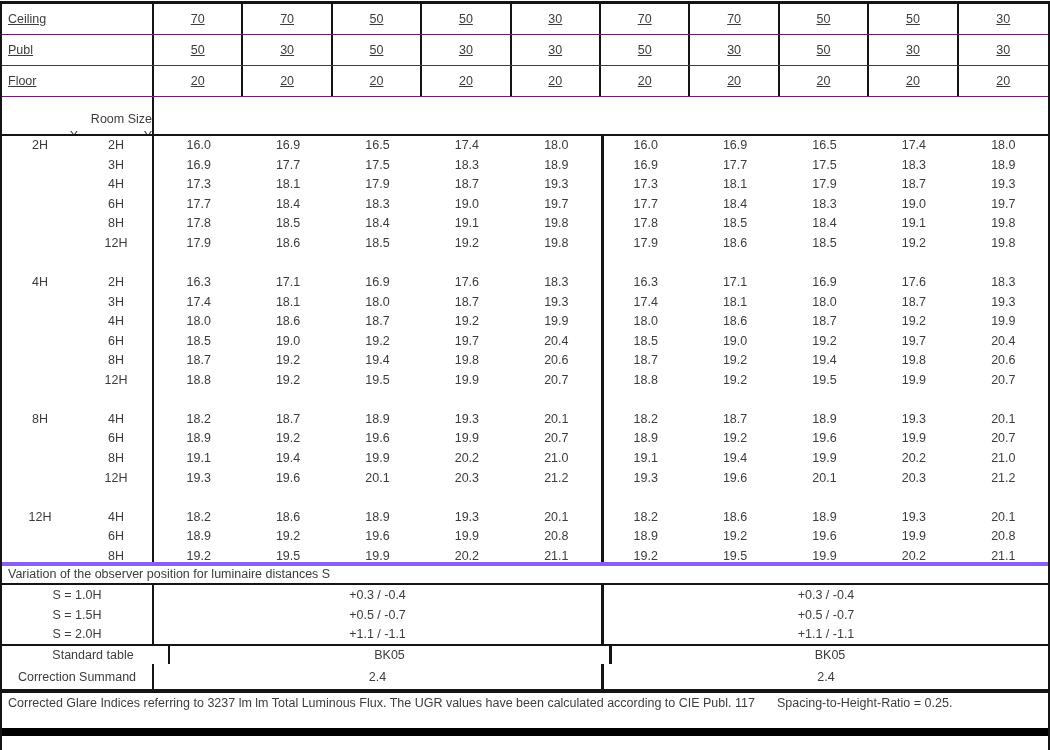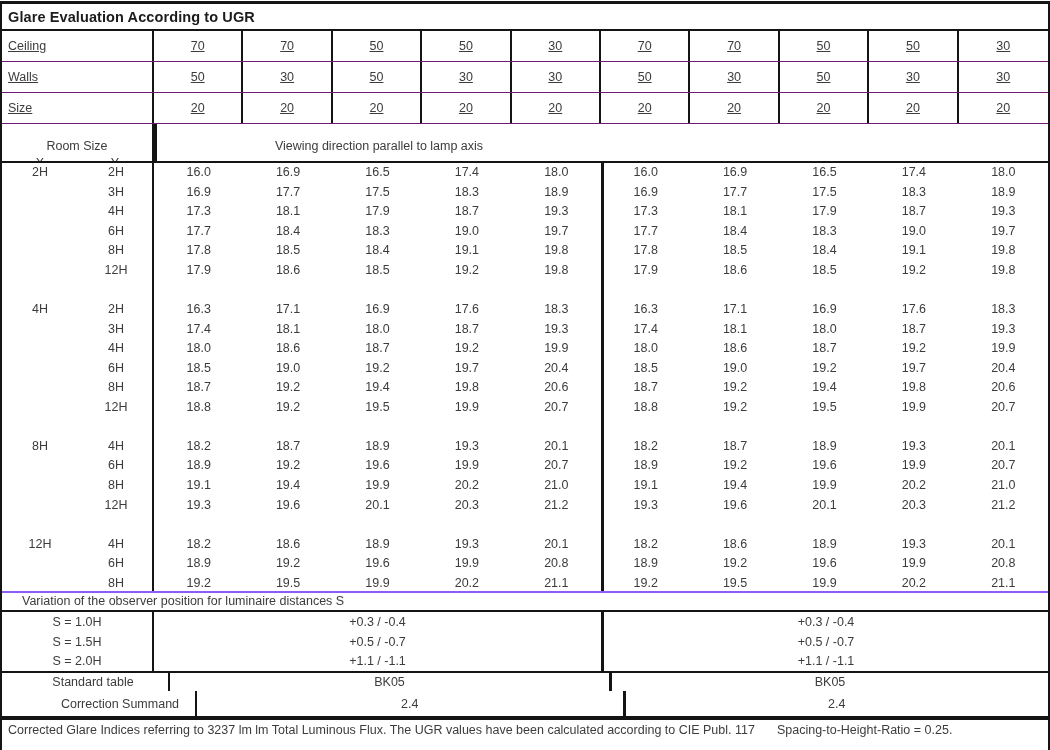--- a/index.html
+++ b/index.html
@@ -14,88 +14,85 @@
   .title-row .t{ font-size:14.5px; font-weight:bold; color:#1c1c1c; letter-spacing:0.1px; }
 
   
   .srow{ display:grid; grid-template-columns:152px repeat(10,1fr); height:31px; border-bottom:1px solid #701a75;text-decoration:underline; }
   .srow .cell{ font-size:12.5px; display:flex; align-items:center; justify-content:center; border-right:2px solid #141414; overflow:hidden; }
   .srow .cell:last-child{ border-right:none; }
   .srow .lab{ justify-content:flex-start; padding-left:6px; }
 
   
   .hdr{ display:grid; grid-template-columns:152px 1fr 1fr; height:38.5px; border-bottom:2px solid #141414; }
-  .hdr .hcell{ font-size:12.5px; text-align:center; padding-top:15px; overflow:hidden; }
+  .hdr .hcell{ font-size:12.5px; text-align:right; padding-top:15px; overflow:hidden; }
   .hdr .hlabel{ border-right:2px solid #141414; }
   .hdr .hright{ border-left:3px solid #141414; }
   .hdr .xy{ display:grid; grid-template-columns:76px 74px; margin-top:3px; }
 
   
-  .data-area{ position:relative; height:430px; border-bottom:2px solid #8b5cf6; overflow:hidden; }
+  .data-area{ position:relative; height:430px; border-bottom:4px solid #8b5cf6; overflow:hidden; }
   .vline{ position:absolute; top:0; bottom:0; background:#141414; }
   .vline.l1{ left:150px; width:2px; }
   .vline.l2{ left:599px; width:3px; }
   .drow{ display:grid; grid-template-columns:76px 76px repeat(10,1fr); height:19.55px; }
   .drow .dc{ font-size:12.5px; display:flex; align-items:center; justify-content:center; overflow:hidden; }
   .gap{ height:19.55px; }
 
   
-  .var-hdr{ height:19.5px; border-bottom:2px solid #141414; display:flex; align-items:center; padding-left:20px; font-size:12.5px; }
+  .var-hdr{ height:19.5px; border-bottom:2px solid #141414; display:flex; align-items:center; padding-left:6px; font-size:12.5px; }
 
   
   .vrow{ display:grid; grid-template-columns:152px 1fr 1fr; height:19.7px; }
   .vrow .vc{ font-size:12.5px; display:flex; align-items:center; justify-content:center; overflow:hidden; }
   .vrow .vlabel{ border-right:2px solid #141414; }
   .vrow .vright{ border-left:3px solid #141414; }
   .vrow.btop{ border-top:2px solid #141414; height:20px;padding-left:16px; }
-  .vrow.tall{ height:25.3px;padding-left:43px; }
+  .vrow.tall{ height:25.3px; }
 
   
   .footer-box{ border-top:4px solid #141414; border-bottom:8px solid #000; height:47px; padding:3px 6px 0 6px; }
   .footer-box .ftext{ font-size:12.5px; white-space:nowrap; overflow:hidden; }
   .footer-box .gap2{ display:inline-block; width:22px; }
 </style>
 </head>
 <body>
 
 <div class="sheet">
 
-  <div class="title-row">
-    <span class="t">Glare Evaluation According to UGR</span>
-  </div>
 
   <div>
       <div class="srow">
         <div class="cell lab">Ceiling</div>
         <div class="cell">70</div>
         <div class="cell">70</div>
         <div class="cell">50</div>
         <div class="cell">50</div>
         <div class="cell">30</div>
         <div class="cell">70</div>
         <div class="cell">70</div>
         <div class="cell">50</div>
         <div class="cell">50</div>
         <div class="cell">30</div>
       </div>
       <div class="srow">
-        <div class="cell lab">Walls</div>
+        <div class="cell lab">Publ</div>
         <div class="cell">50</div>
         <div class="cell">30</div>
         <div class="cell">50</div>
         <div class="cell">30</div>
         <div class="cell">30</div>
         <div class="cell">50</div>
         <div class="cell">30</div>
         <div class="cell">50</div>
         <div class="cell">30</div>
         <div class="cell">30</div>
       </div>
       <div class="srow">
-        <div class="cell lab">Size</div>
+        <div class="cell lab">Floor</div>
         <div class="cell">20</div>
         <div class="cell">20</div>
         <div class="cell">20</div>
         <div class="cell">20</div>
         <div class="cell">20</div>
         <div class="cell">20</div>
         <div class="cell">20</div>
         <div class="cell">20</div>
         <div class="cell">20</div>
         <div class="cell">20</div>
@@ -103,21 +100,20 @@
     </div>
 
   <div class="hdr">
     <div class="hcell hlabel">
       <div>Room Size</div>
       <div class="xy">
         <span>X</span>
         <span>Y</span>
       </div>
     </div>
-    <div class="hcell hright">Viewing direction parallel to lamp axis</div>
   </div>
 
   <div class="data-area">
     <div>
         <div class="drow">
           <div class="dc">2H</div>
           <div class="dc">2H</div>
           <div class="dc">16.0</div>
           <div class="dc">16.9</div>
           <div class="dc">16.5</div>

